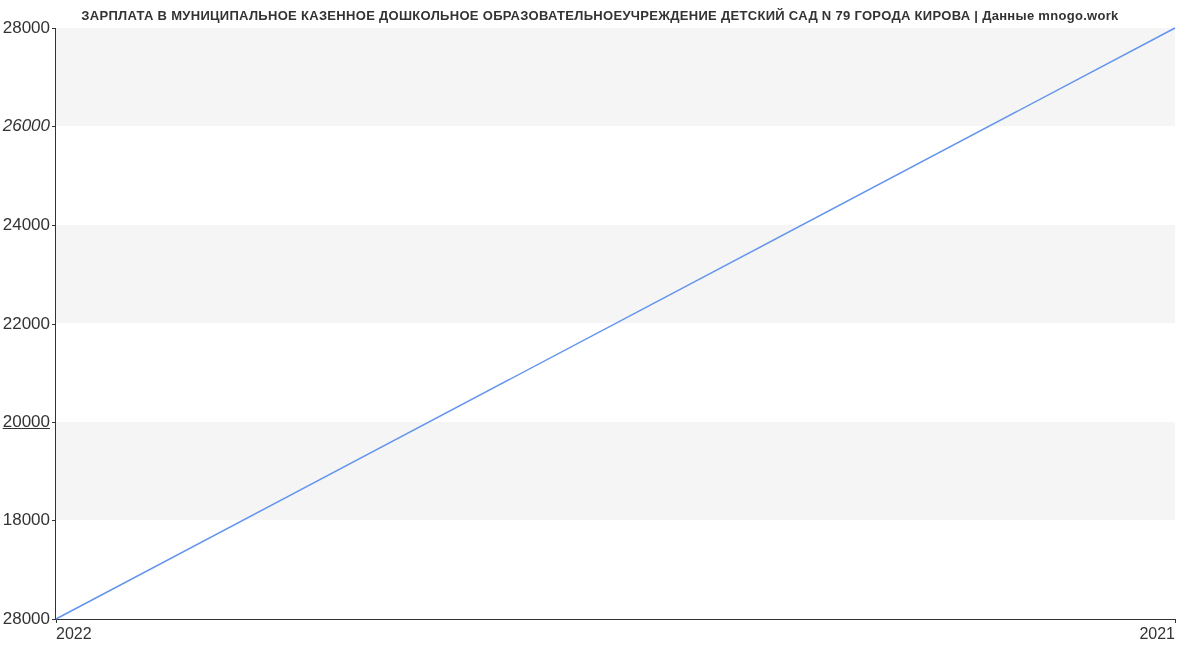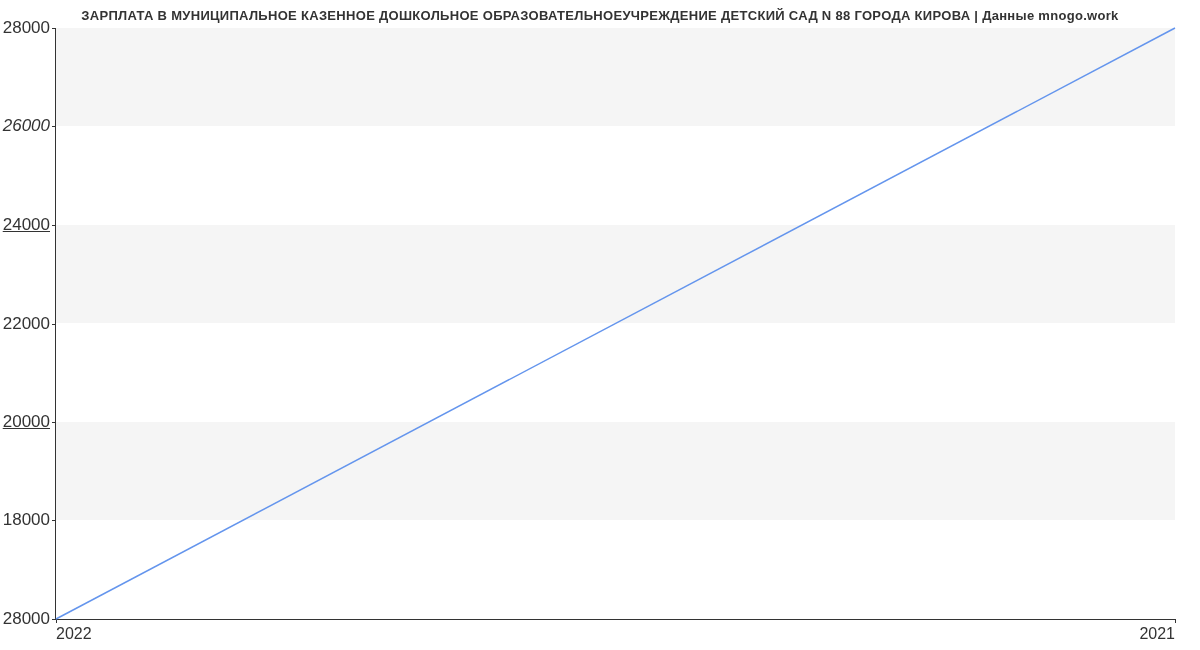--- a/index.html
+++ b/index.html
@@ -85,37 +85,37 @@
     .data-line {
       fill: none;
       stroke: #6495ed;
       stroke-width: 1.5;
     }
   </style>
 </head>
 <body>
 
 <div class="chart-container">
-  <div class="chart-title">ЗАРПЛАТА В МУНИЦИПАЛЬНОЕ КАЗЕННОЕ ДОШКОЛЬНОЕ ОБРАЗОВАТЕЛЬНОЕУЧРЕЖДЕНИЕ ДЕТСКИЙ САД N 88 ГОРОДА КИРОВА | Данные mnogo.work</div>
+  <div class="chart-title">ЗАРПЛАТА В МУНИЦИПАЛЬНОЕ КАЗЕННОЕ ДОШКОЛЬНОЕ ОБРАЗОВАТЕЛЬНОЕУЧРЕЖДЕНИЕ ДЕТСКИЙ САД N 79 ГОРОДА КИРОВА | Данные mnogo.work</div>
   <div class="plot-area">
 
     <div class="grid-band" style="top:0%; height:16.666%;"></div>
     <div class="grid-band" style="top:33.333%; height:16.666%;"></div>
     <div class="grid-band" style="top:66.666%; height:16.666%;"></div>
 
     <div class="y-tick-mark" style="top:100%;"></div>
     <div class="y-tick" style="top:100%;">28000</div>
     <div class="y-tick-mark" style="top:83.333%;"></div>
     <div class="y-tick" style="top:83.333%;">18000</div>
     <div class="y-tick-mark" style="top:66.666%;"></div>
     <div class="y-tick" style="top:66.666%;text-decoration:underline;">20000</div>
     <div class="y-tick-mark" style="top:50%;"></div>
     <div class="y-tick" style="top:50%;">22000</div>
     <div class="y-tick-mark" style="top:33.333%;"></div>
-    <div class="y-tick" style="top:33.333%;text-decoration:underline;">24000</div>
+    <div class="y-tick" style="top:33.333%;">24000</div>
     <div class="y-tick-mark" style="top:16.666%;"></div>
     <div class="y-tick" style="top:16.666%;font-style:italic;">26000</div>
     <div class="y-tick-mark" style="top:0%;"></div>
     <div class="y-tick" style="top:0%;">28000</div>
 
     <div class="x-tick-mark" style="left:0%;"></div>
     <div class="x-tick" style="left:0%; transform:translateX(0);">2022</div>
     <div class="x-tick-mark" style="left:100%;"></div>
     <div class="x-tick" style="left:100%; transform:translateX(-100%);">2021</div>
 

